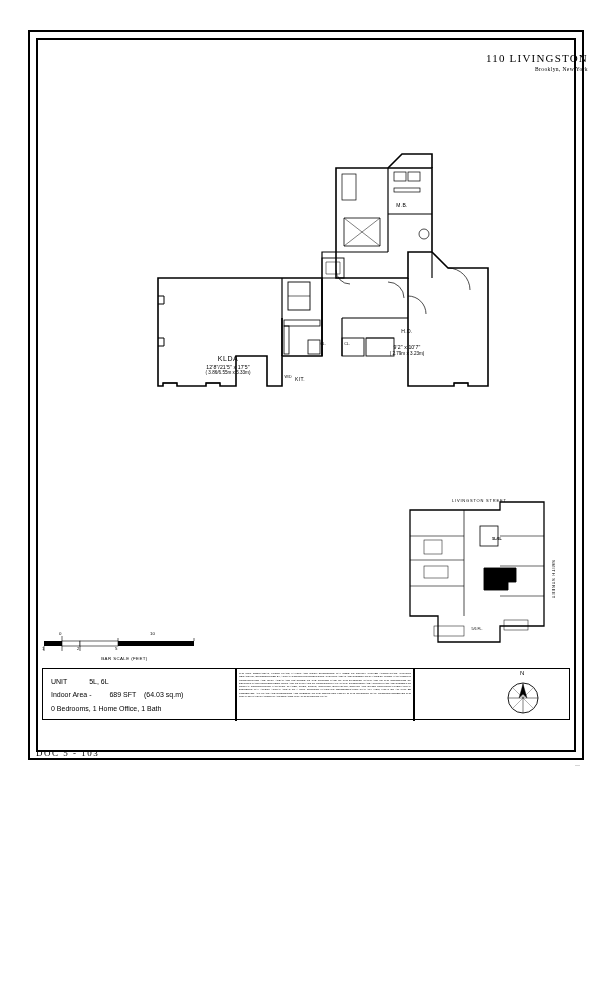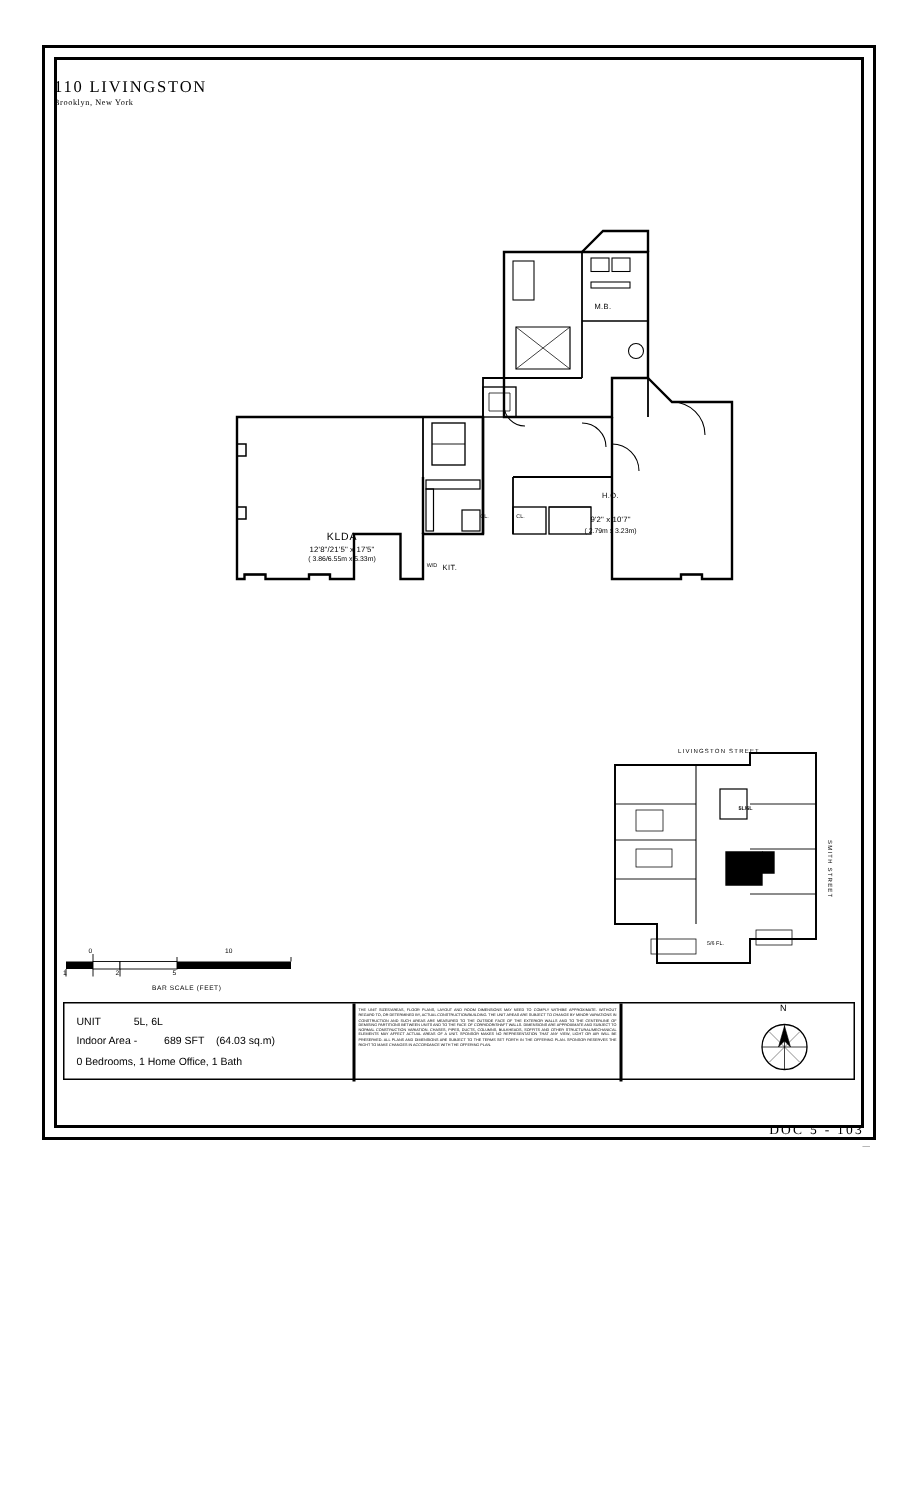--- a/index.html
+++ b/index.html
@@ -33,39 +33,40 @@
     left: 36px; top: 38px;
     width: 540px; height: 714px;
     border: 2px solid #000;
     box-sizing: border-box;
   }
   
   .title-block {
     position: absolute;
     left: 36px; top: 52px;
     width: 540px;
-    text-align: left;
+    text-align: right;
+    padding-left: 12px;
   }
   .title-main {
     font-size: 11px;
     letter-spacing: 1.2px;
     font-variant: small-caps;
     font-weight: normal;
   }
   .title-sub {
     font-size: 5.5px;
     letter-spacing: 0.4px;
     margin-top: 2px;
   }
   
   .doc-label {
     position: absolute;
     left: 36px; top: 748px;
     width: 540px;
-    text-align: right;
+    text-align: left;
     font-size: 9px;
     letter-spacing: 1.5px;
   }
   .corner-mark {
     position: absolute;
     right: 32px; top: 762px;
     font-size: 5px;
     color: #444;
   }
   

